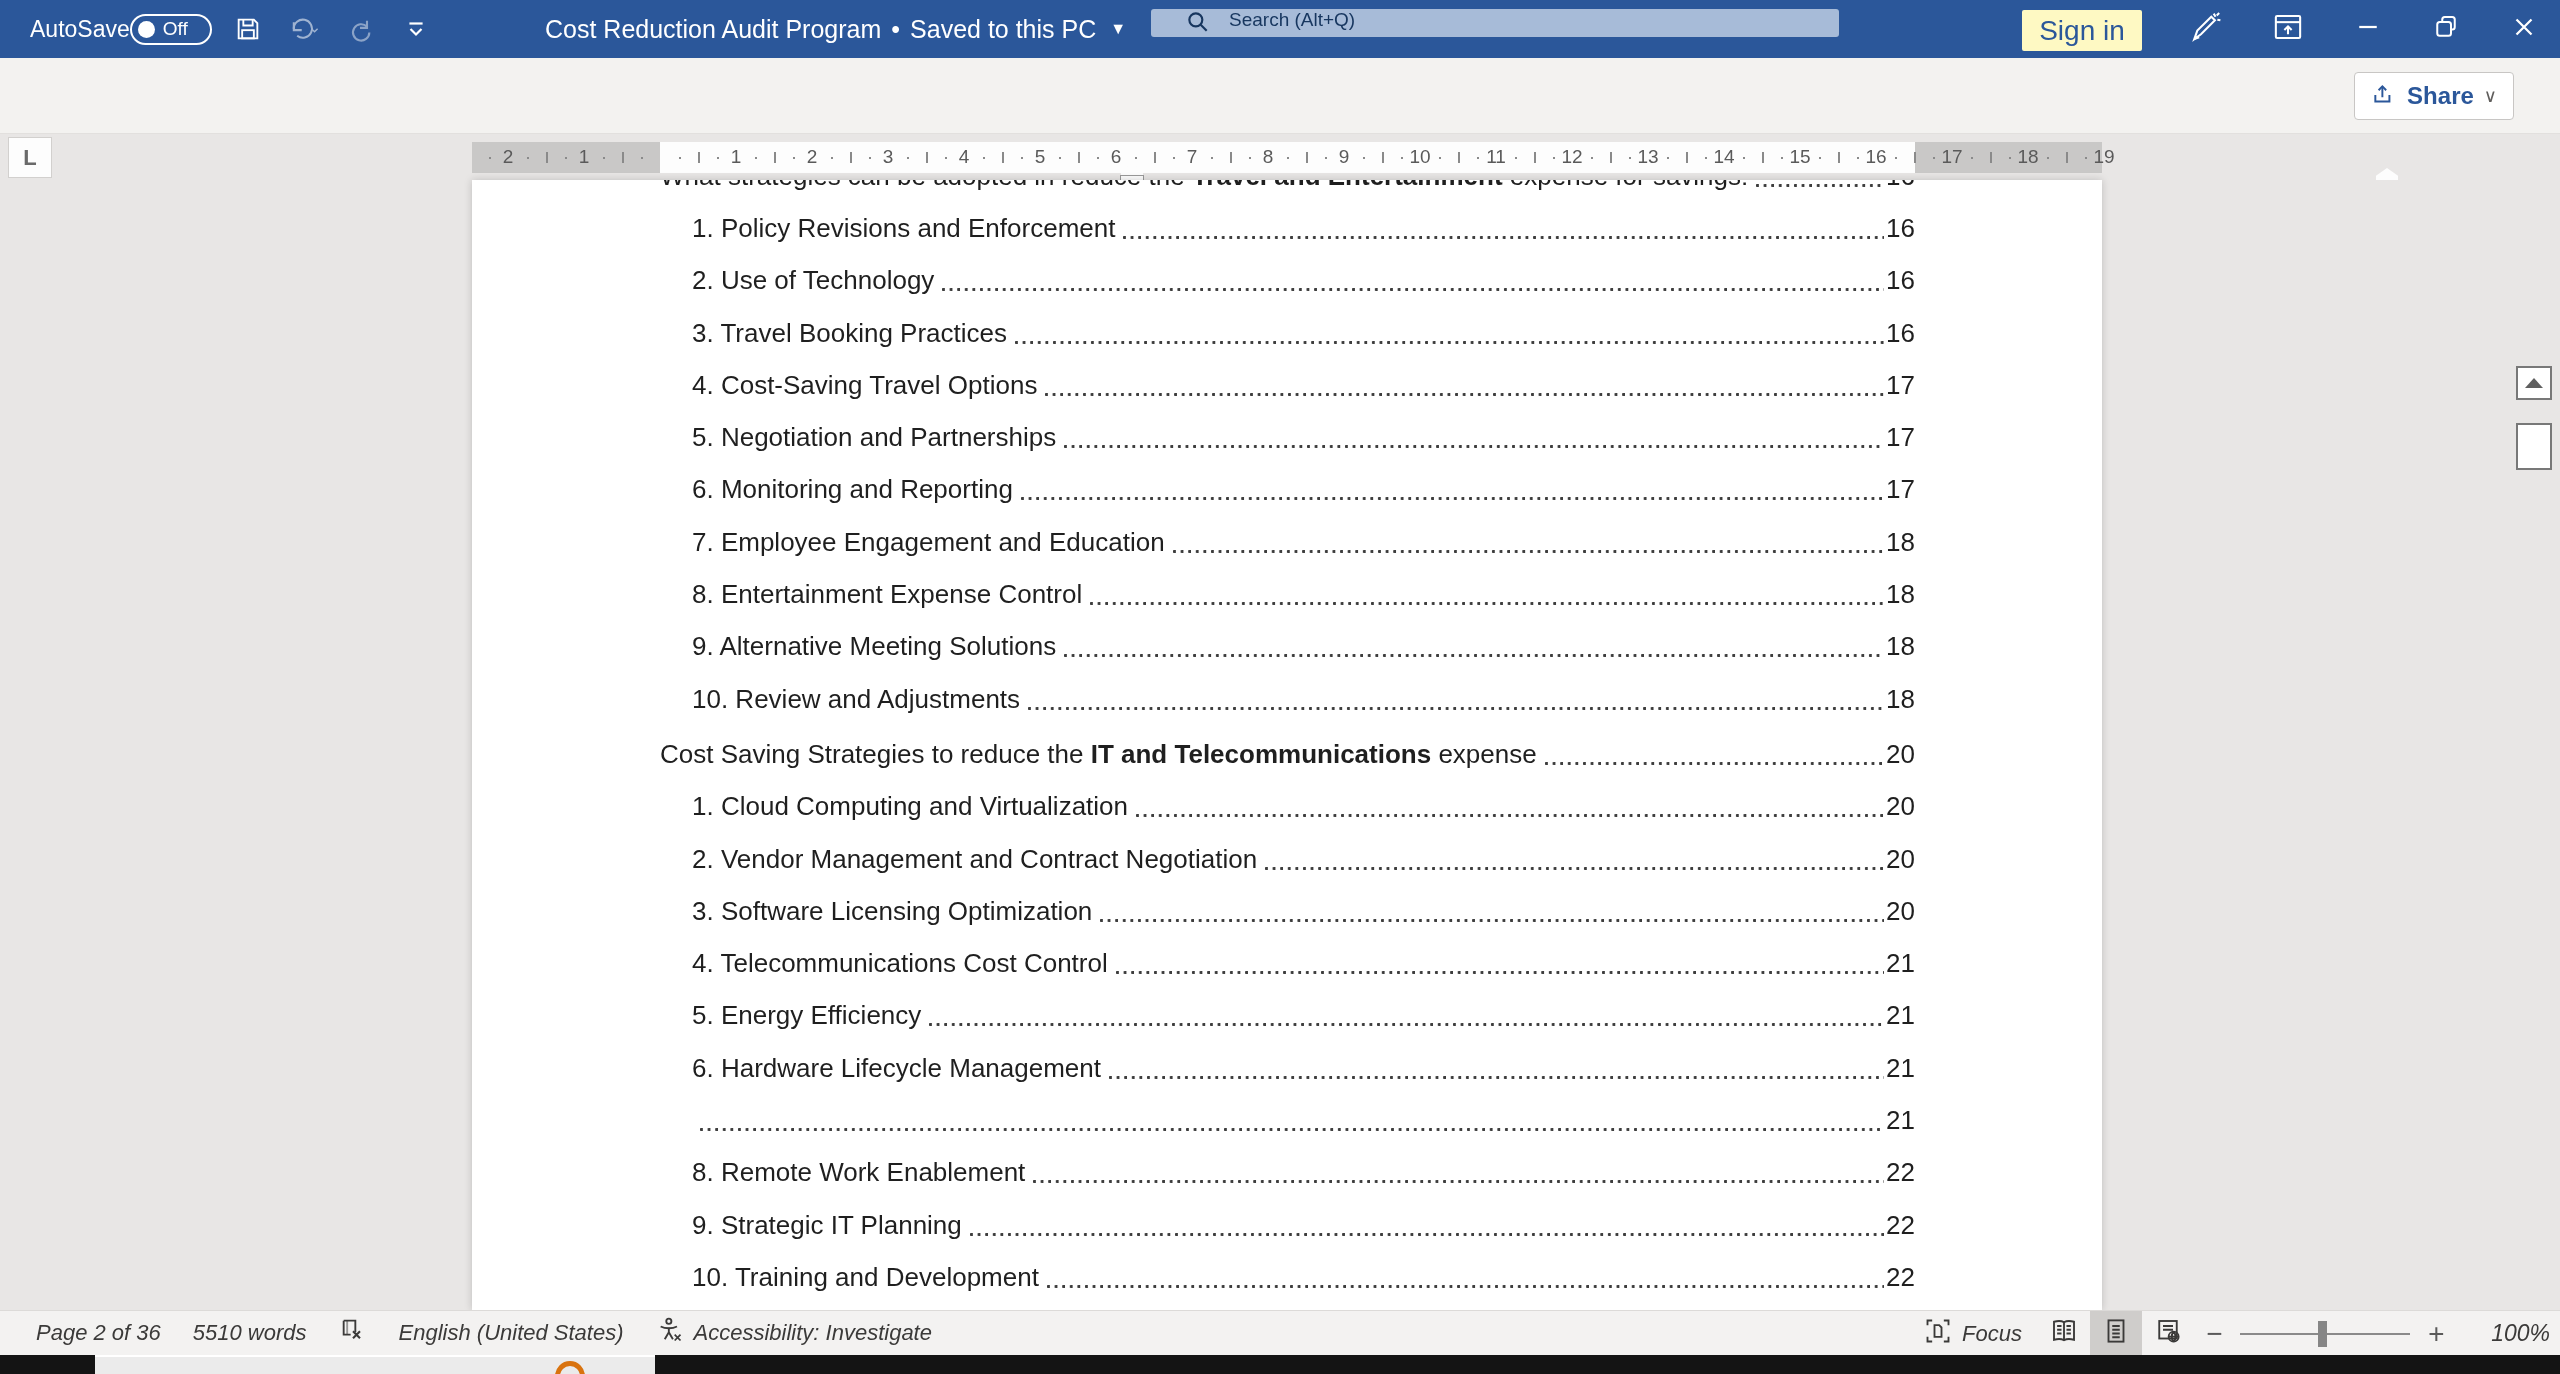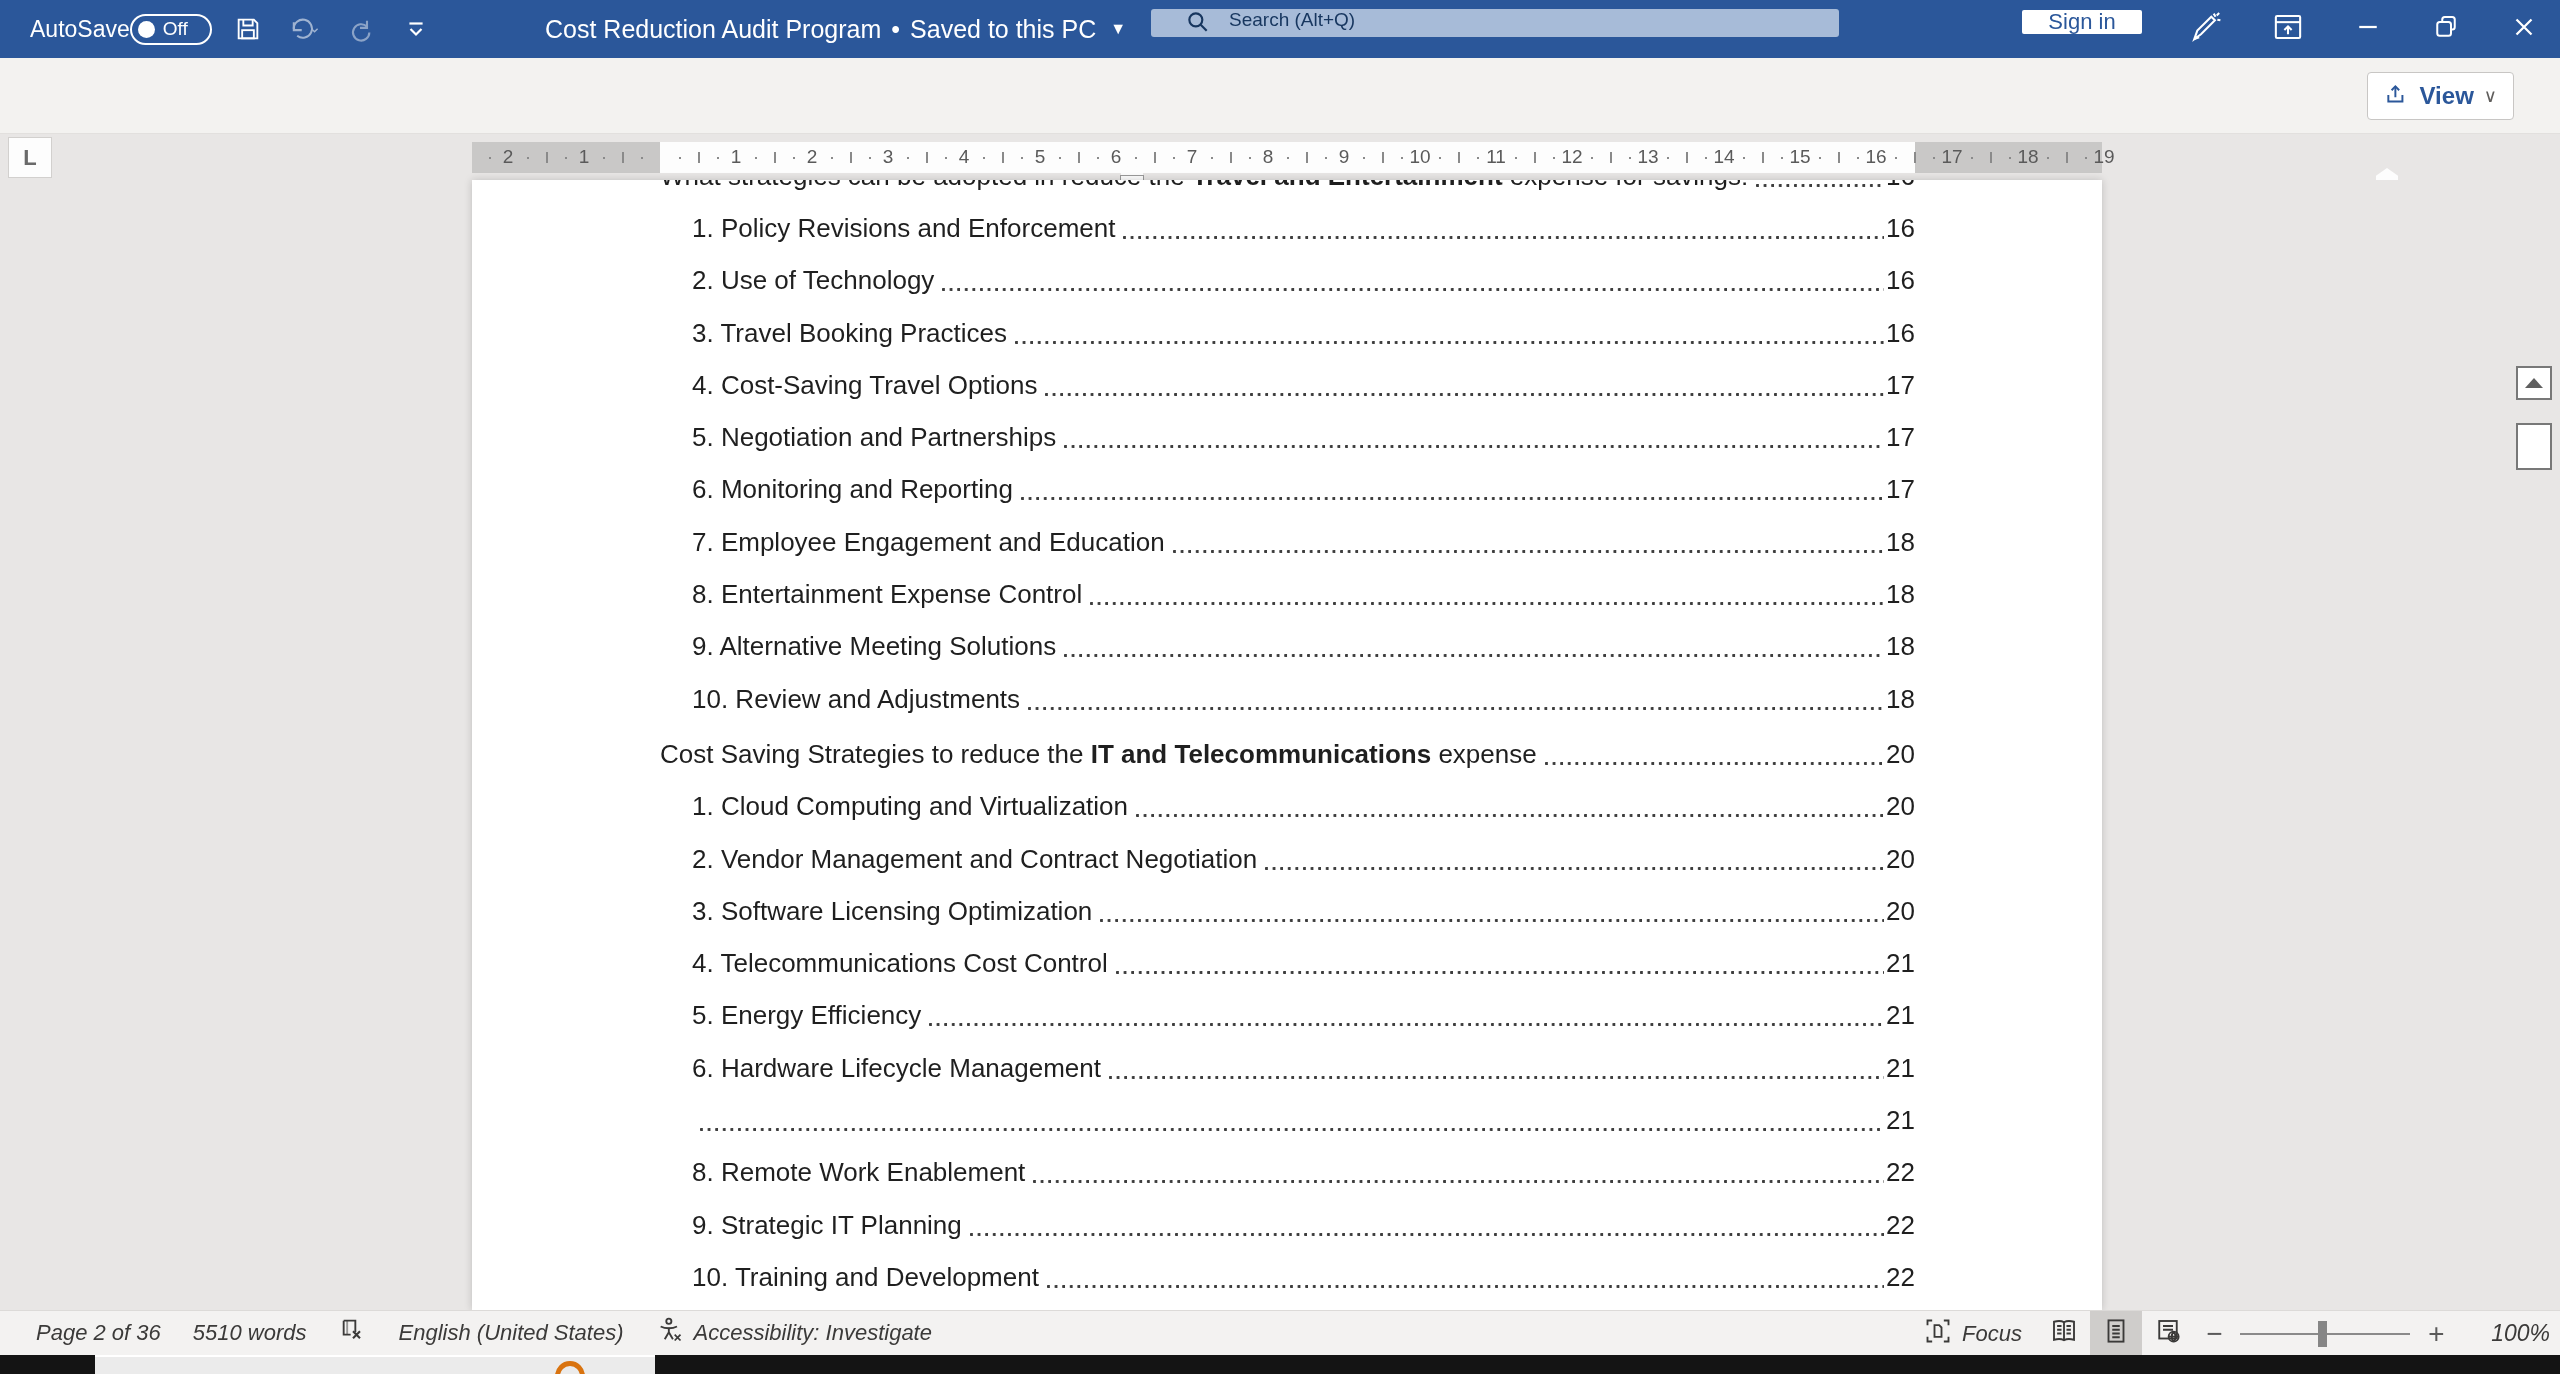--- a/index.html
+++ b/index.html
@@ -18,22 +18,22 @@
   .qat-btn { width:56px; height:58px; display:flex; align-items:center; justify-content:center; }
   .qat-btn svg { display:block; }
   .dim1 { opacity:.55; } .dim2 { opacity:.45; }
   .title-center { position:absolute; left:545px; top:0; height:58px; display:flex;
                   align-items:center; gap:10px; font-size:25px; white-space:nowrap; }
   .title-caret { font-size:16px; margin-left:4px; }
   .searchbox { position:absolute; left:1151px; top:9px; width:688px; height:28px;
                background:#a7bbd8; border-radius:3px; display:flex; align-items:flex-start;
                color:#17365f; font-size:19px; cursor:text; }
   .searchbox svg { margin:0 18px 0 34px; }
-  .signin-btn { position:absolute; left:2022px; top:10px; width:120px; height:24px;
-                background:#ffffff; color:#2b579a; font-size:22px; border-radius:2px;
+  .signin-btn { position:absolute; left:2022px; top:10px; width:120px; height:41px;
+                background:#fef9c3; color:#2b579a; font-size:28px; border-radius:2px;
                 display:flex; align-items:center; justify-content:center; cursor:pointer; }
   .tb-icon { position:absolute; top:0; width:72px; height:58px; display:flex;
              align-items:center; justify-content:center; cursor:pointer; }
 
   
   .menubar { position:absolute; left:0; top:58px; width:2560px; height:76px;
              background:#f3f2f0; border-bottom:1px solid #e2e0de;
              display:flex; align-items:center; }
   .menu-tabs { display:flex; margin-left:24px; }
   .menu-tab { padding:0 27px; font-size:24px; color:#3a3a38; height:76px;
@@ -222,21 +222,21 @@
 
   <div class="menubar">
     <div class="share-btn">
       <span>
         <svg width="26" height="26" viewBox="0 0 24 24" fill="none" stroke="#2b579a" stroke-width="1.8">
           <path d="M4 13 v6 h13 v-6"></path>
             <path d="M10.5 15 V5"></path>
             <path d="M7 8.5 L10.5 5 L14 8.5"></path>
         </svg>
       </span>
-      <span class="lbl">View</span>
+      <span class="lbl">Share</span>
       <span class="share-chevron">∨</span>
     </div>
   </div>
 
   <div class="rulerrow">
     <div class="tab-selector">
       <span>L</span>
     </div>
     <div class="ruler-band" id="ruler-band">
       <div class="ruler-white"></div>

